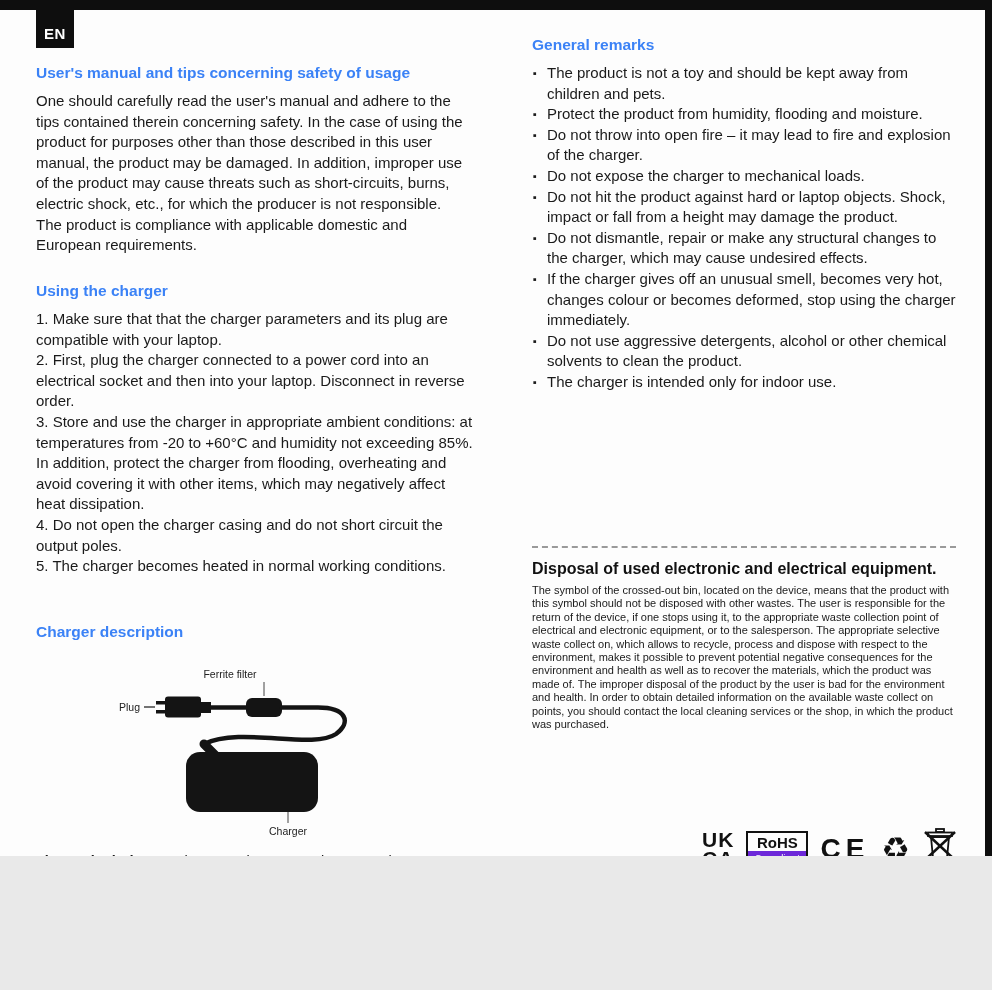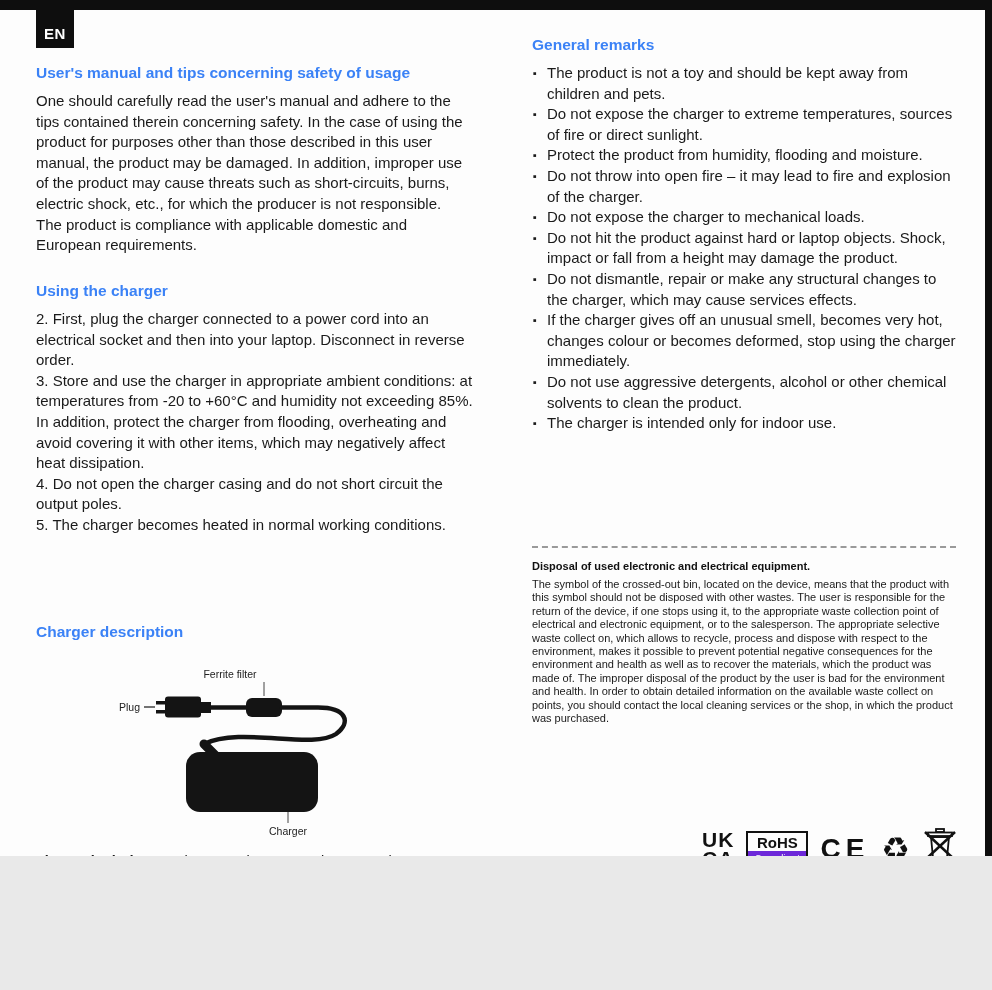--- a/index.html
+++ b/index.html
@@ -26,21 +26,21 @@
   .diagram{left:36px;top:660px;width:440px;height:182px;}
   .set-includes{left:36px;top:853px;width:520px;font-size:14.5px;}
   .set-includes .label{font-weight:700;}
   .set-includes .sq{font-size:10px;vertical-align:2px;margin:0 6px 0 10px;}
   .general{left:532px;top:36px;width:426px;}
   ul.remarks{list-style:none;margin:0;padding:0;}
   ul.remarks li{position:relative;padding-left:15px;font-size:15px;line-height:20.6px;}
   ul.remarks li::before{content:"▪";position:absolute;left:1px;top:0;font-size:11px;line-height:20.6px;}
   .divider{left:532px;top:546px;width:424px;border-top:2px dashed #9a9a9a;height:0;}
   .disposal{left:532px;top:560px;width:424px;}
-  .disposal h3{font-size:11px;font-weight:700;margin:0 0 6px;color:#111;}
+  .disposal h3{font-size:16px;font-weight:700;margin:0 0 6px;color:#111;}
   .disposal p{font-size:11px;line-height:13.4px;}
   
   .certs{left:auto;right:34px;top:827px;display:flex;align-items:center;gap:12px;position:absolute;}
   .ukca{font-weight:800;font-size:21px;line-height:19px;letter-spacing:1px;color:#111;text-align:left;}
   .rohs{border:2.5px solid #111;text-align:center;min-width:58px;}
   .rohs-top{font-weight:700;font-size:15px;padding:1px 6px 0;color:#111;}
   .rohs-bottom{background:#6d28d9;color:#fff;font-size:9.5px;padding:1.5px 4px 2px;letter-spacing:.3px;}
   .ce{font-weight:700;font-size:28px;letter-spacing:5px;color:#111;}
   .recycle{font-size:32px;line-height:1;color:#111;}
   
@@ -59,20 +59,21 @@
   <div class="right-bar"></div>
   <div class="en-badge">EN</div>
 
   <section class="abs safety">
     <h2>User's manual and tips concerning safety of usage</h2>
     <p>One should carefully read the user's manual and adhere to the tips contained therein concerning safety. In the case of using the product for purposes other than those described in this user manual, the product may be damaged. In addition, improper use of the product may cause threats such as short-circuits, burns, electric shock, etc., for which the producer is not responsible. The product is compliance with applicable domestic and European requirements.</p>
   </section>
 
   <section class="abs using">
     <h2>Using the charger</h2>
+    <p>1. Make sure that that the charger parameters and its plug are compatible with your laptop.</p>
     <p>2. First, plug the charger connected to a power cord into an electrical socket and then into your laptop. Disconnect in reverse order.</p>
     <p>3. Store and use the charger in appropriate ambient conditions: at temperatures from -20 to +60°C and humidity not exceeding 85%. In addition, protect the charger from flooding, overheating and avoid covering it with other items, which may negatively affect heat dissipation.</p>
     <p>4. Do not open the charger casing and do not short circuit the output poles.</p>
     <p>5. The charger becomes heated in normal working conditions.</p>
   </section>
 
   <h2 class="abs desc-heading">Charger description</h2>
 
   <div class="abs diagram">
     <svg width="440" height="182" viewBox="0 0 440 182">
@@ -101,26 +102,25 @@
   </div>
 
   <div class="abs set-includes">
     <span class="label">The set includes:</span><span class="sq">▪</span><span>Charger unit</span><span class="sq">▪</span><span>Instruction manual</span>
   </div>
 
   <section class="abs general">
     <h2>General remarks</h2>
     <ul class="remarks">
       <li>The product is not a toy and should be kept away from children and pets.</li>
-      <li>Do not expose the charger to extreme temperatures, sources of fire or direct sunlight.</li>
       <li>Protect the product from humidity, flooding and moisture.</li>
       <li>Do not throw into open fire – it may lead to fire and explosion of the charger.</li>
       <li>Do not expose the charger to mechanical loads.</li>
       <li>Do not hit the product against hard or laptop objects. Shock, impact or fall from a height may damage the product.</li>
-      <li>Do not dismantle, repair or make any structural changes to the charger, which may cause services effects.</li>
+      <li>Do not dismantle, repair or make any structural changes to the charger, which may cause undesired effects.</li>
       <li>If the charger gives off an unusual smell, becomes very hot, changes colour or becomes deformed, stop using the charger immediately.</li>
       <li>Do not use aggressive detergents, alcohol or other chemical solvents to clean the product.</li>
       <li>The charger is intended only for indoor use.</li>
     </ul>
   </section>
 
   <div class="abs divider"></div>
 
   <section class="abs disposal">
     <h3>Disposal of used electronic and electrical equipment.</h3>

